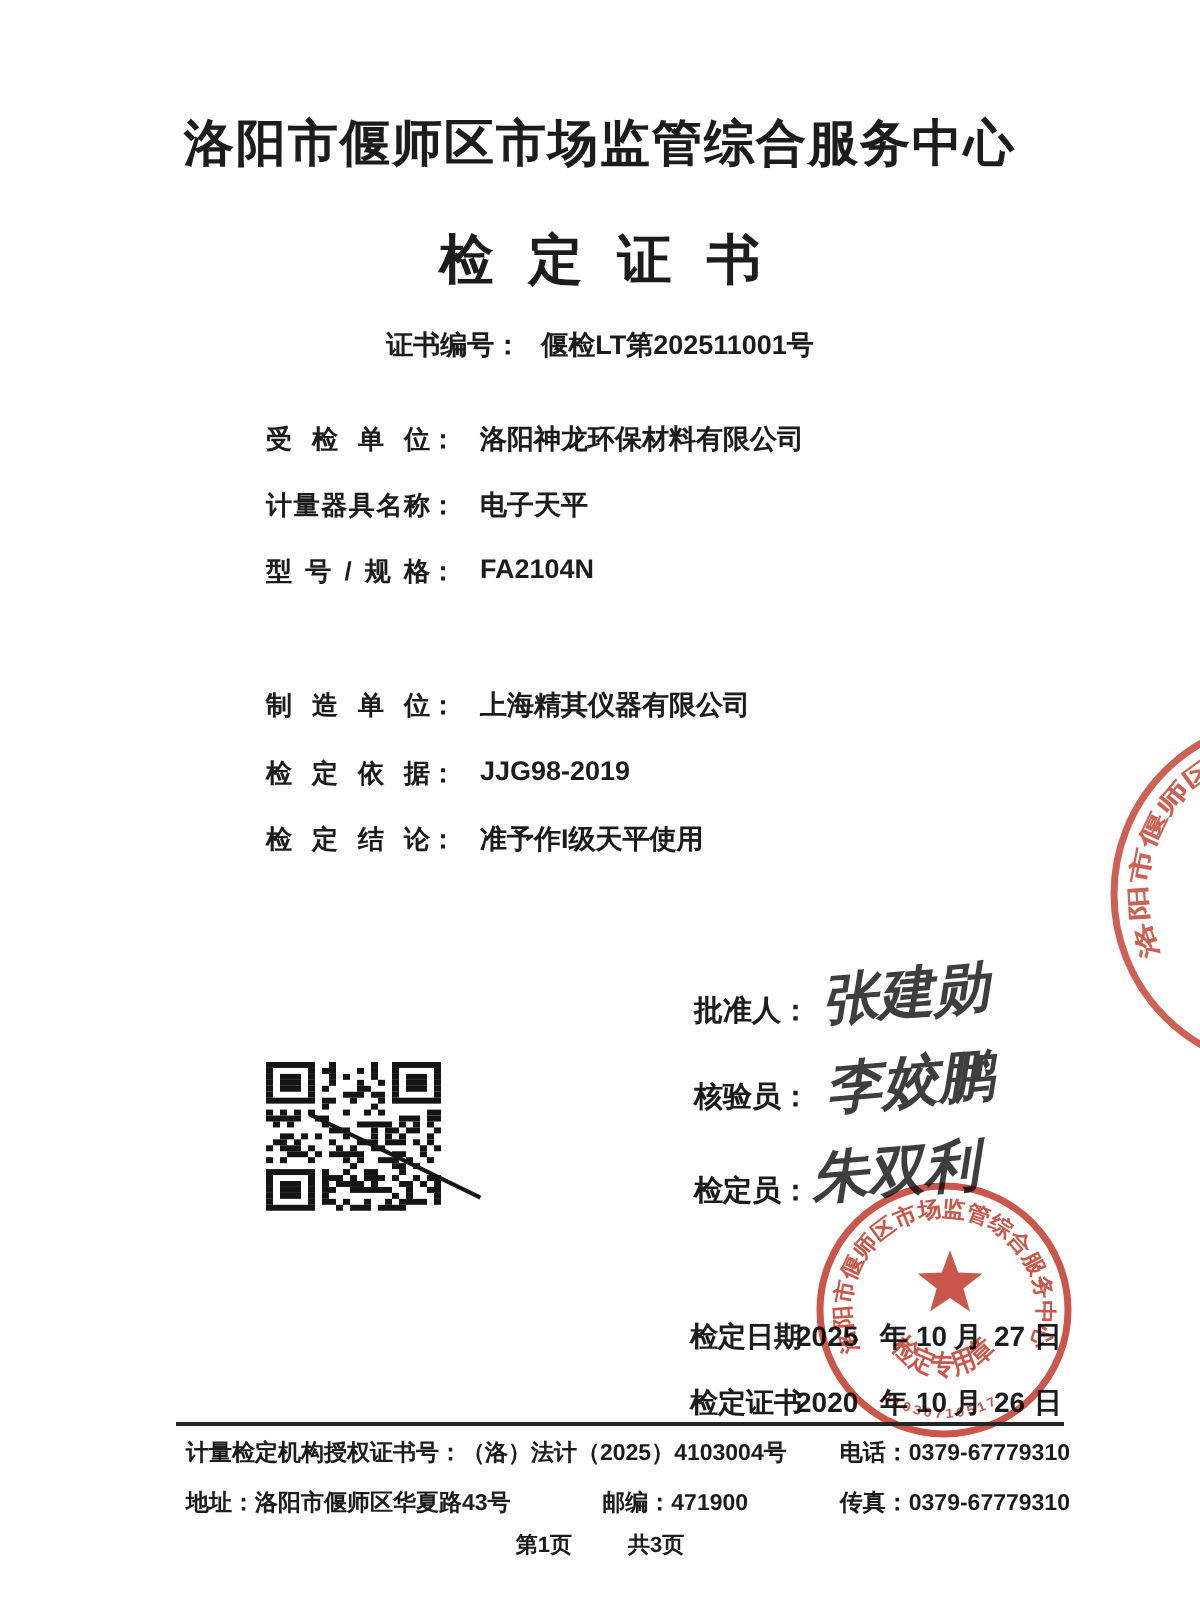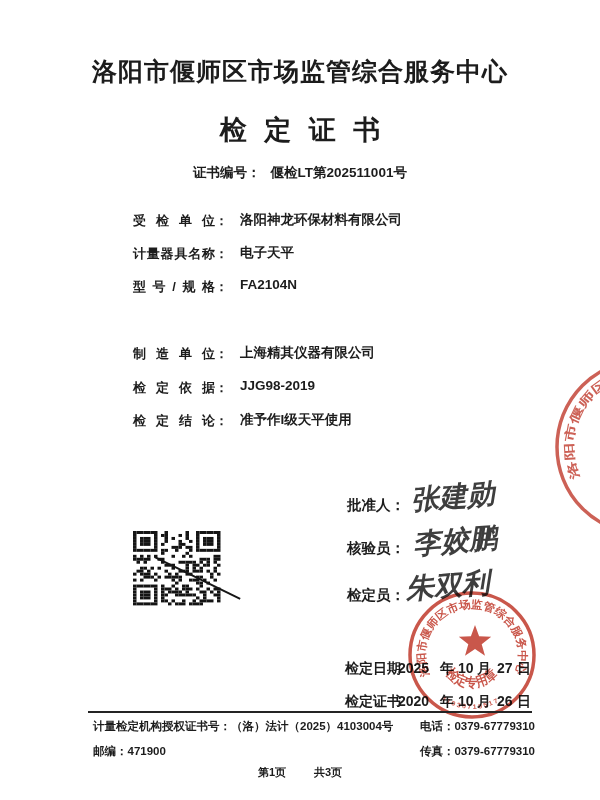--- a/index.html
+++ b/index.html
@@ -421,20 +421,23 @@
     <span>
       <span>计量检定机构授权证书号：</span><span>（洛）法计（2025）4103004号</span>
     </span>
     <span>
       <span>电话：</span><span>0379-67779310</span>
     </span>
   </div>
 
   <div class="abs footline" style="top:744px">
     <span>
+      <span>地址：</span><span>洛阳市偃师区华夏路43号</span>
+    </span>
+    <span>
       <span>邮编：</span><span>471900</span>
     </span>
     <span>
       <span>传真：</span><span>0379-67779310</span>
     </span>
   </div>
 
   <div id="pageinfo" class="abs">
     <span>第1页</span><span class="pt">共3页</span>
   </div>

